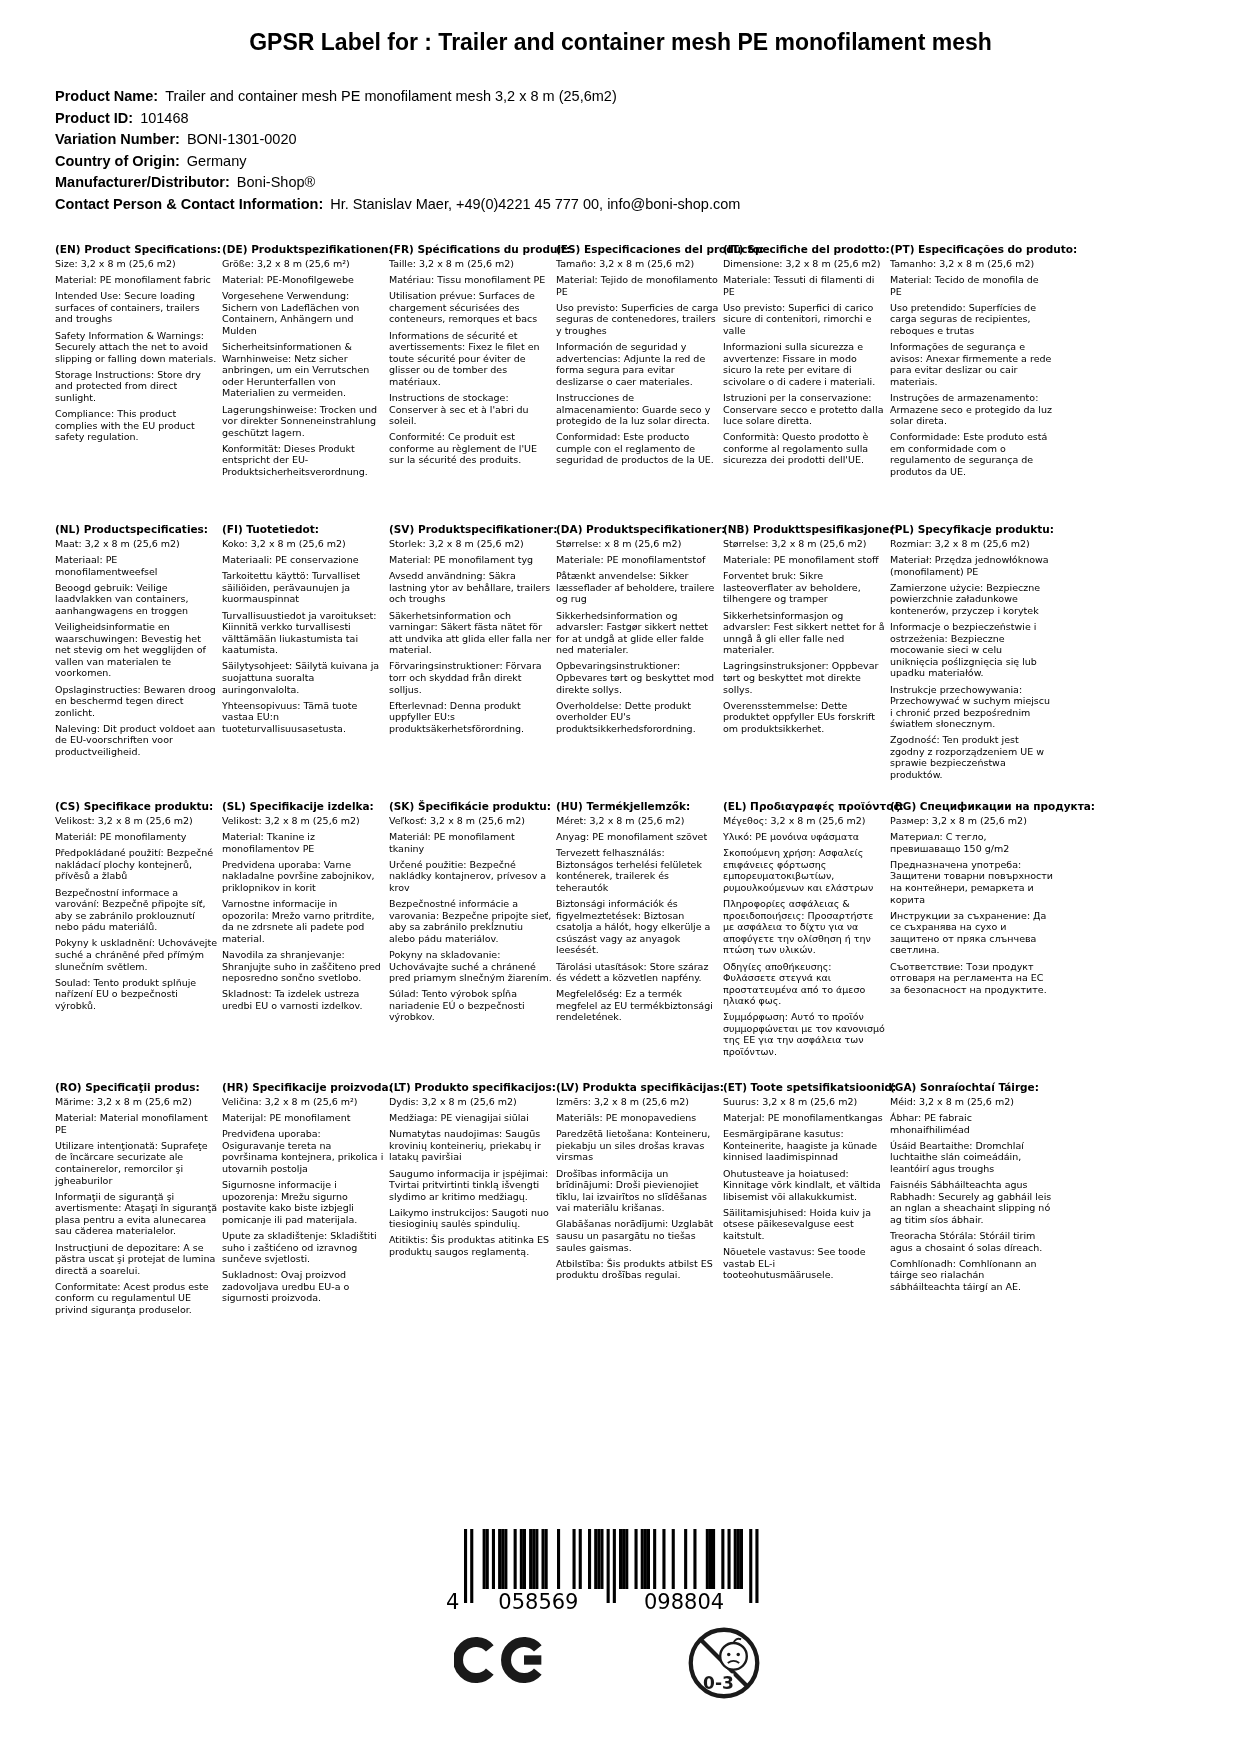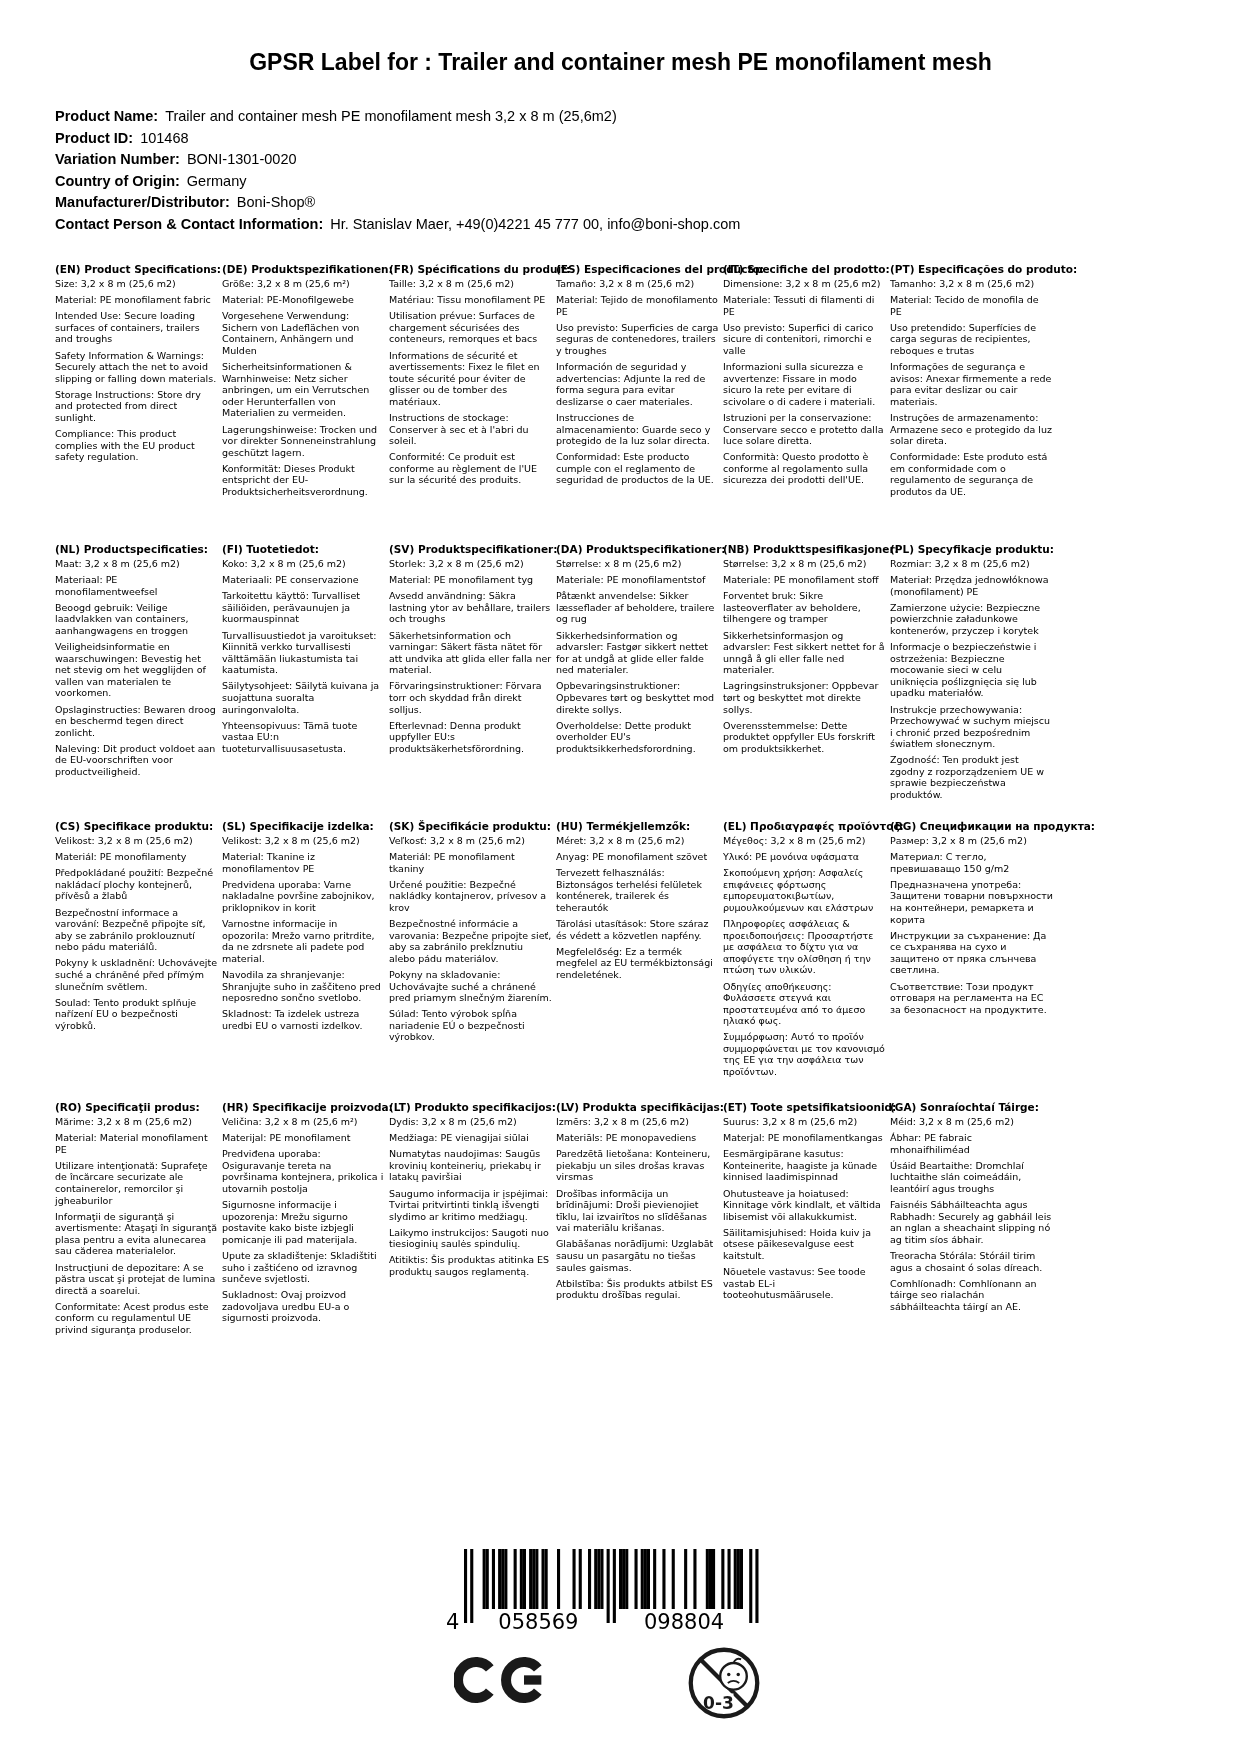--- a/index.html
+++ b/index.html
@@ -2,21 +2,21 @@
 <html><head>
 <meta charset="utf-8">
 <style>
   html,body{margin:0;padding:0;}
   body{
     width:1241px;height:1754px;background:#ffffff;color:#000;
     font-family:"DejaVu Sans",sans-serif;overflow:hidden;position:relative;
   }
   .title{
     font-family:"Liberation Sans",sans-serif;font-weight:bold;
-    font-size:23px;line-height:1.45;text-align:center;padding-top:46px;
+    font-size:23px;line-height:1.45;text-align:center;padding-top:26px;
   }
   .product-info{
     margin:27px 0 0 55px;font-family:"Liberation Sans",sans-serif;
     font-size:14.5px;line-height:21.5px;
   }
   .pi-row .pi-label{font-weight:bold;margin-right:7px;}
   .lang-grid{
     margin:28px 0 0 55px;display:grid;
     grid-template-columns:repeat(6,163px);column-gap:4px;
     grid-template-rows:280px 277px 281px 300px;
@@ -179,20 +179,21 @@
       <div class="lang-para">Určené použitie: Bezpečné nakládky kontajnerov, prívesov a krov</div>
       <div class="lang-para">Bezpečnostné informácie a varovania: Bezpečne pripojte sieť, aby sa zabránilo prekĺznutiu alebo pádu materiálov.</div>
       <div class="lang-para">Pokyny na skladovanie: Uchovávajte suché a chránené pred priamym slnečným žiarením.</div>
       <div class="lang-para">Súlad: Tento výrobok spĺňa nariadenie EÚ o bezpečnosti výrobkov.</div>
     </div>
     <div class="lang-block">
       <div class="lang-header">(HU) Termékjellemzők:</div>
       <div class="lang-para">Méret: 3,2 x 8 m (25,6 m2)</div>
       <div class="lang-para">Anyag: PE monofilament szövet</div>
       <div class="lang-para">Tervezett felhasználás: Biztonságos terhelési felületek konténerek, trailerek és teherautók</div>
+      <div class="lang-para">Biztonsági információk és figyelmeztetések: Biztosan csatolja a hálót, hogy elkerülje a csúszást vagy az anyagok leesését.</div>
       <div class="lang-para">Tárolási utasítások: Store száraz és védett a közvetlen napfény.</div>
       <div class="lang-para">Megfelelőség: Ez a termék megfelel az EU termékbiztonsági rendeletének.</div>
     </div>
     <div class="lang-block">
       <div class="lang-header">(EL) Προδιαγραφές προϊόντος:</div>
       <div class="lang-para">Μέγεθος: 3,2 x 8 m (25,6 m2)</div>
       <div class="lang-para">Υλικό: PE μονόινα υφάσματα</div>
       <div class="lang-para">Σκοπούμενη χρήση: Ασφαλείς επιφάνειες φόρτωσης εμπορευματοκιβωτίων, ρυμουλκούμενων και ελάστρων</div>
       <div class="lang-para">Πληροφορίες ασφάλειας &amp; προειδοποιήσεις: Προσαρτήστε με ασφάλεια το δίχτυ για να αποφύγετε την ολίσθηση ή την πτώση των υλικών.</div>
       <div class="lang-para">Οδηγίες αποθήκευσης: Φυλάσσετε στεγνά και προστατευμένα από το άμεσο ηλιακό φως.</div>

